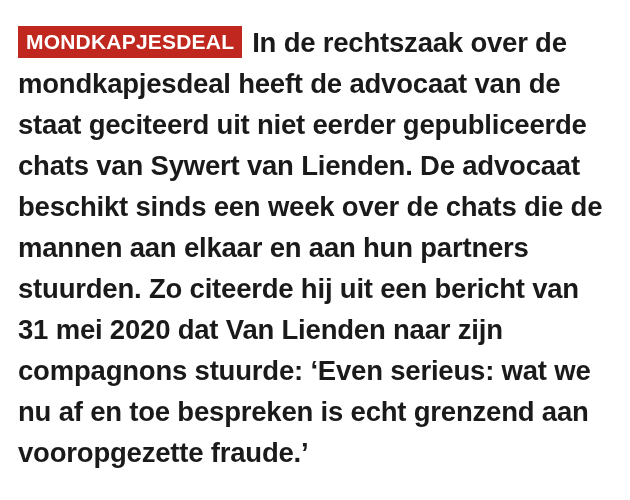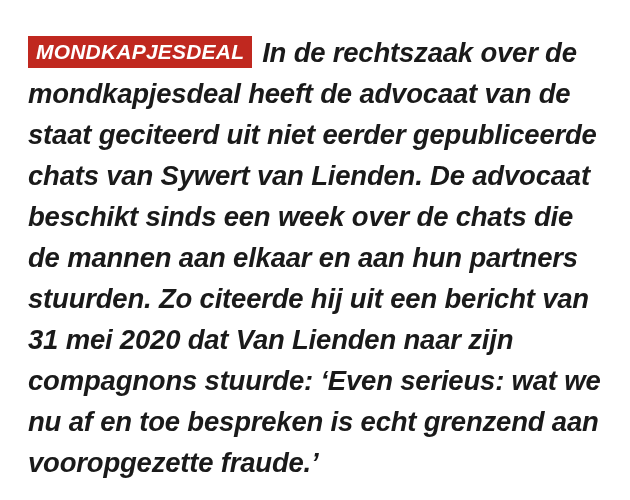--- a/index.html
+++ b/index.html
@@ -21,22 +21,21 @@
     background: #ffffff;
   }
   .body-text {
     font-family: "Liberation Sans", sans-serif;
     font-weight: bold;
     font-size: 27.5px;
     line-height: 41px;
     color: #1a1a1a;
     letter-spacing: -0.2px;
     text-align: left;
-    margin: 10px;
-    font-style: italic;
+    margin: 0;
   }
   .kicker {
     display: inline-block;
     background: #c0281f;
     color: #ffffff;
     font-family: "Liberation Sans", sans-serif;
     font-weight: bold;
     font-size: 21px;
     line-height: 21px;
     letter-spacing: 0.2px;

